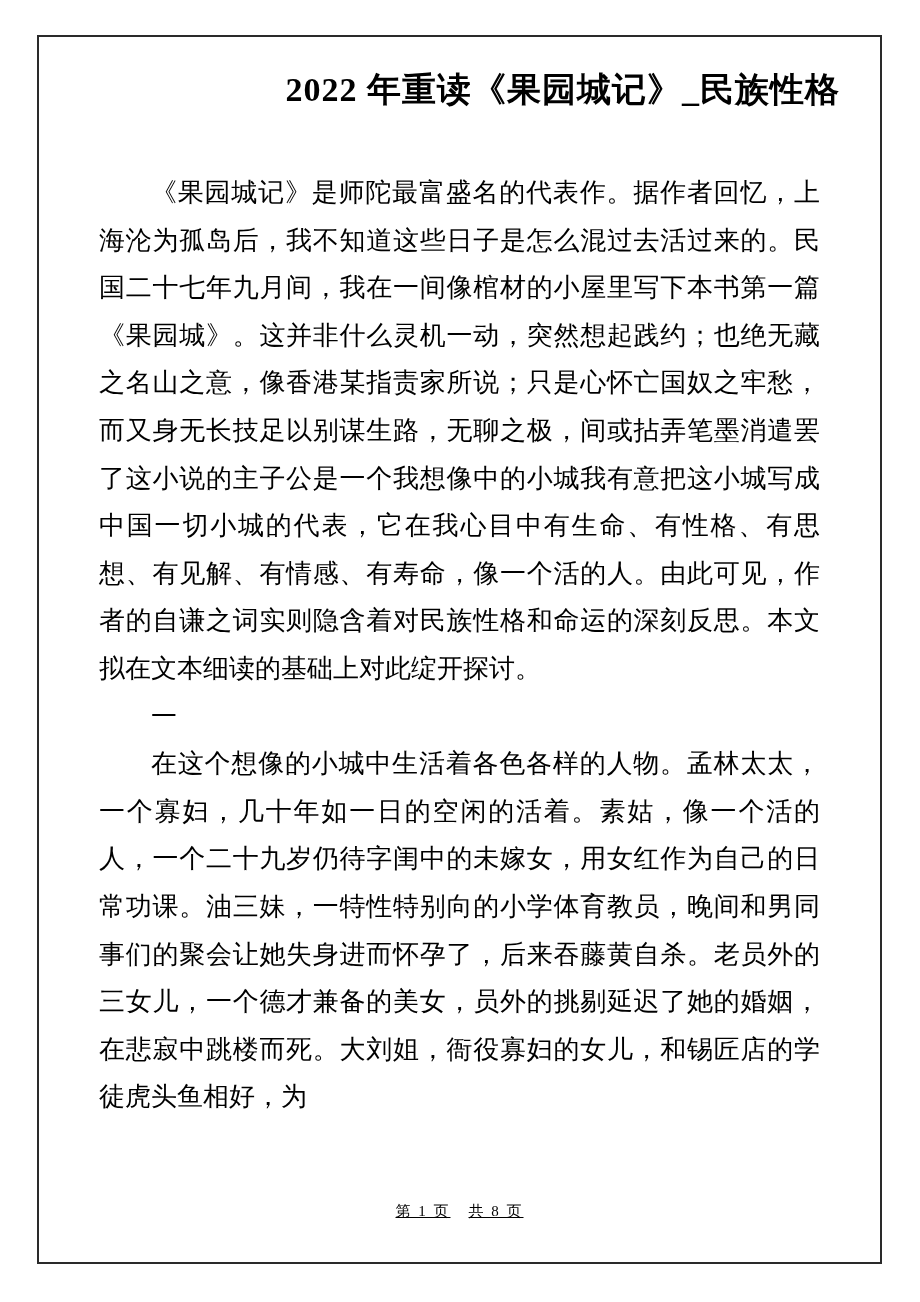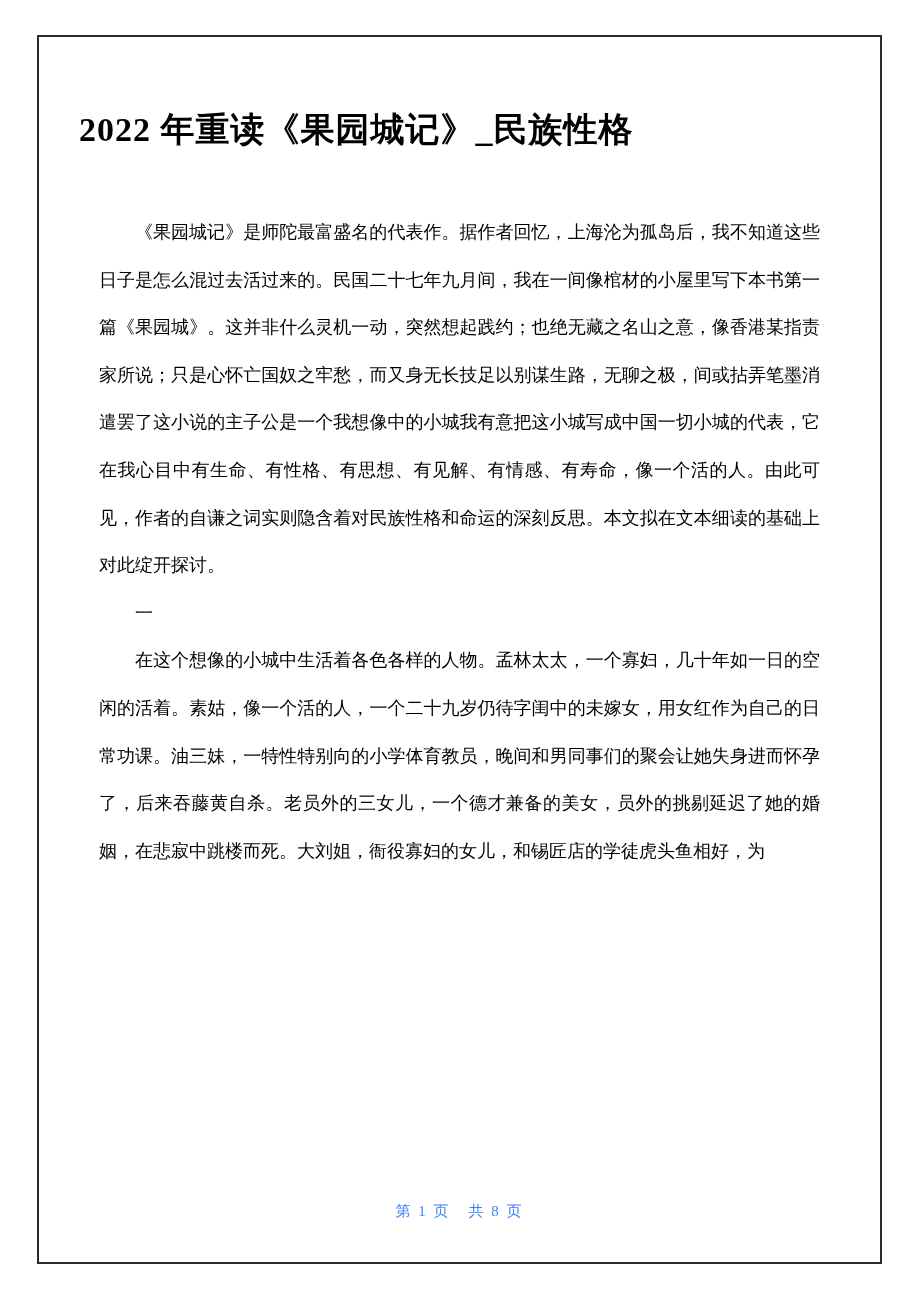--- a/index.html
+++ b/index.html
@@ -22,53 +22,54 @@
     position: absolute;
     left: 37px;
     top: 35px;
     width: 845px;
     height: 1229px;
     border: 2px solid #2a2a2a;
     box-sizing: border-box;
     background: #ffffff;
   }
   .doc-title {
-    margin-top: 70px;
+    margin-top: 30px;
     padding: 0 40px;
-    text-align: left;
+    text-align: right;
     font-size: 34px;
     line-height: 46px;
     font-weight: bold;
     letter-spacing: 1px;
     white-space: nowrap;
   }
   .doc-body {
     margin-top: 56px;
     padding: 0 60px;
-    font-size: 18px;
+    font-size: 26px;
     line-height: 47.6px;
     text-align: justify;
   }
   .doc-body p {
     margin: 0;
     padding: 0;
     text-indent: 2em;
   }
   .section-marker {
     text-align: left;
   }
   .page-footer {
     position: absolute;
     left: 0;
     top: 1165px;
     width: 100%;
     text-align: center;
     font-size: 15px;
     letter-spacing: 2px;
-    color: #3b82f6;
+    color: #000000;
+    text-decoration: underline;
   }
   .page-footer .total {
     margin-left: 18px;
   }
 </style>
 </head>
 <body>
 
 <div class="canvas">
   <div class="page-border">

